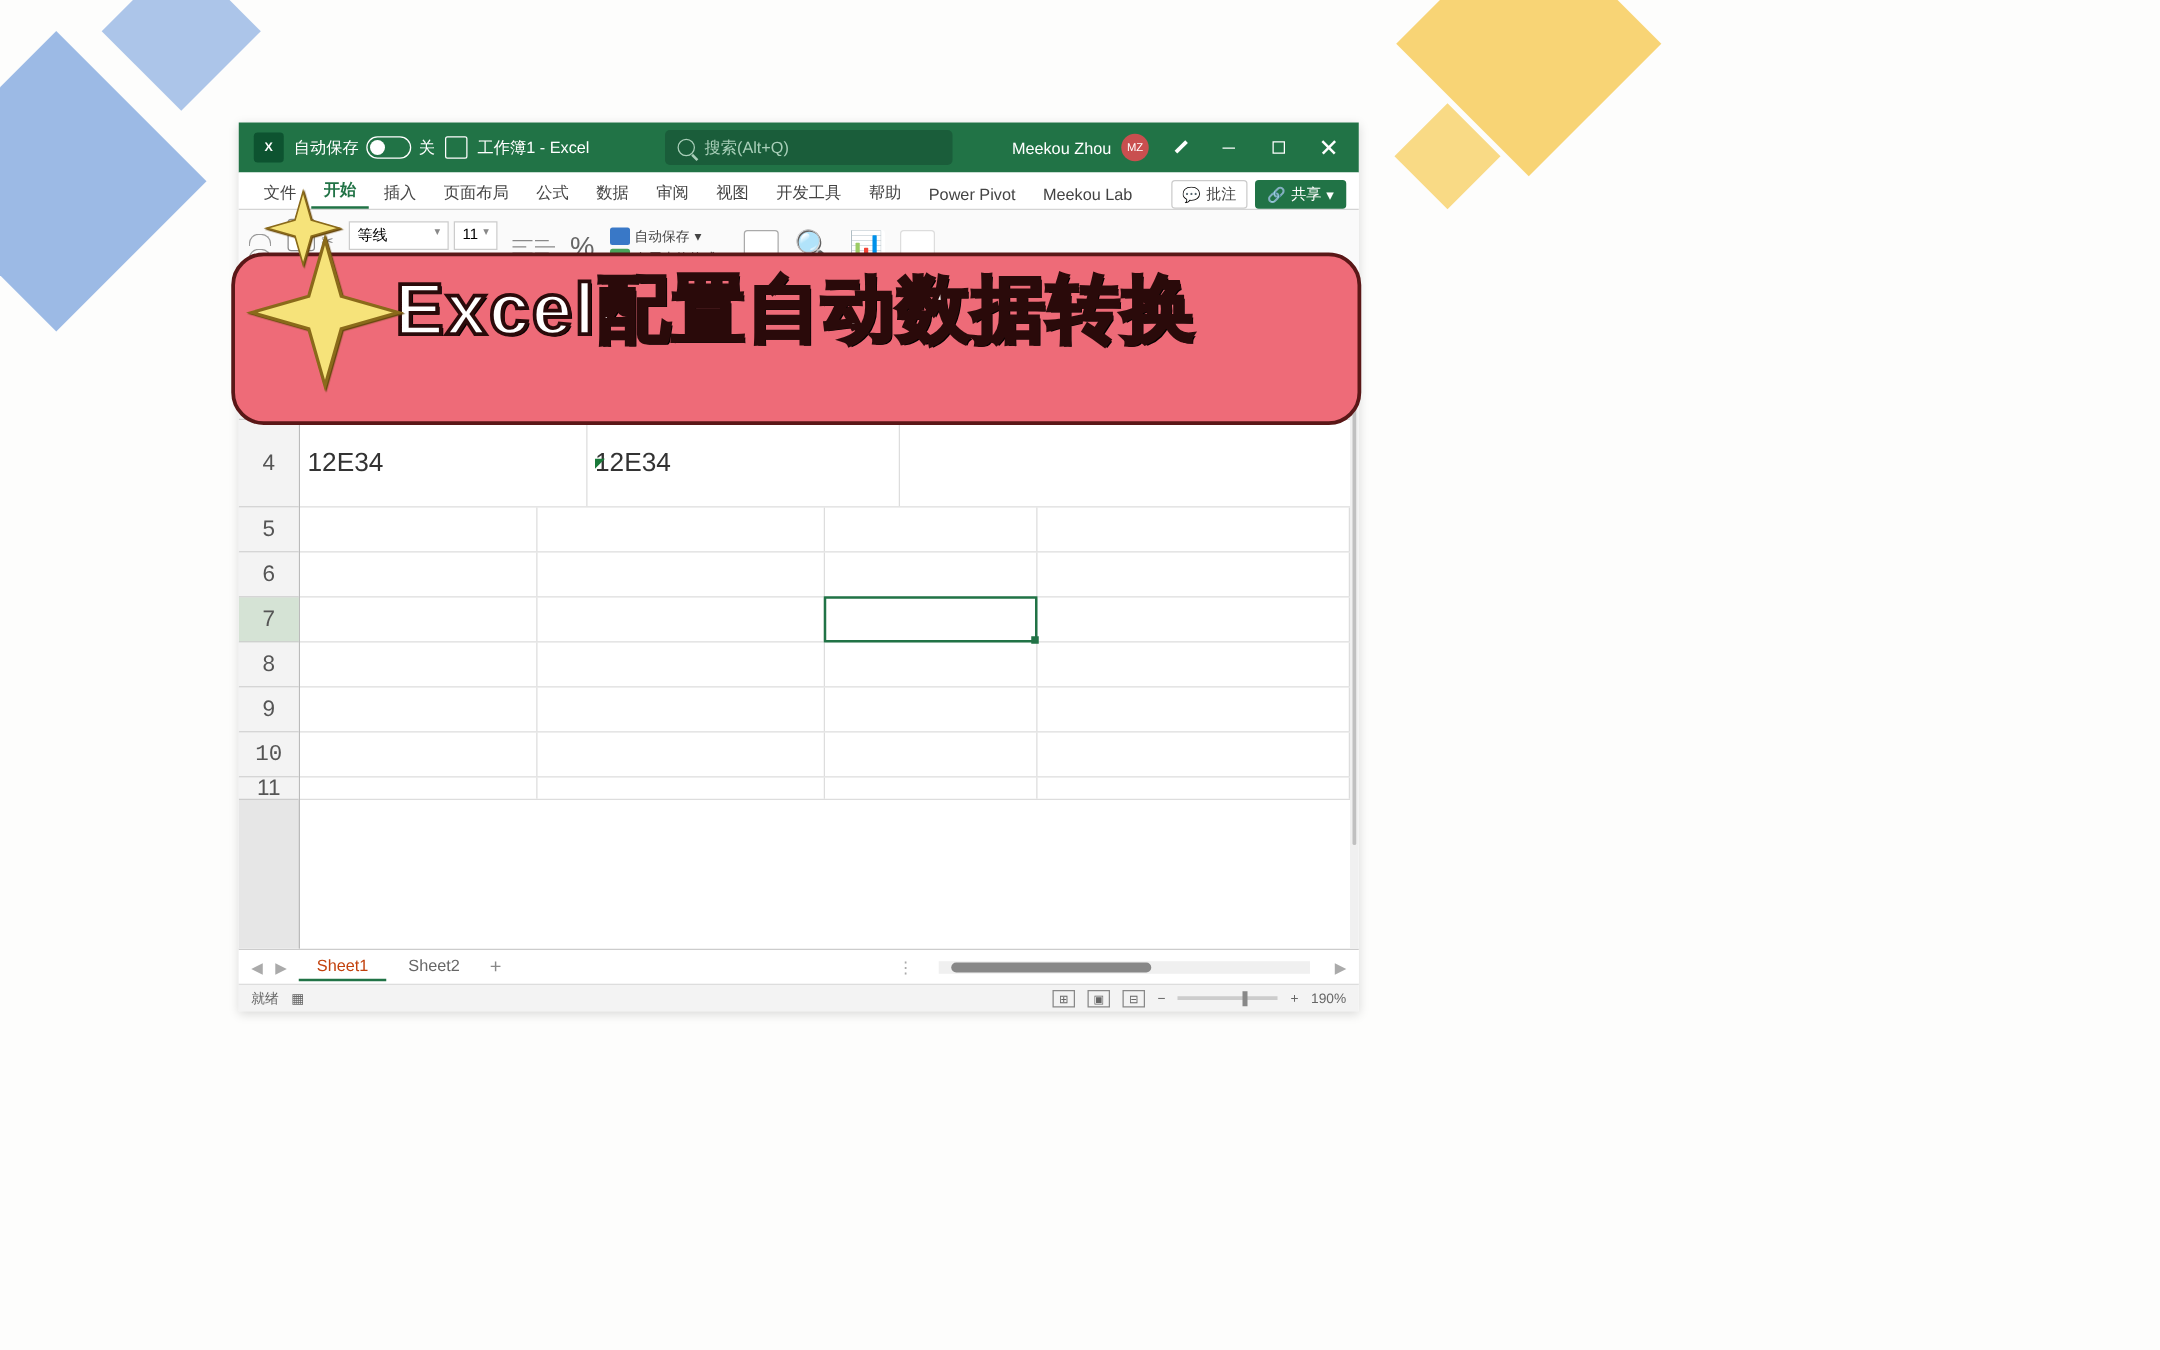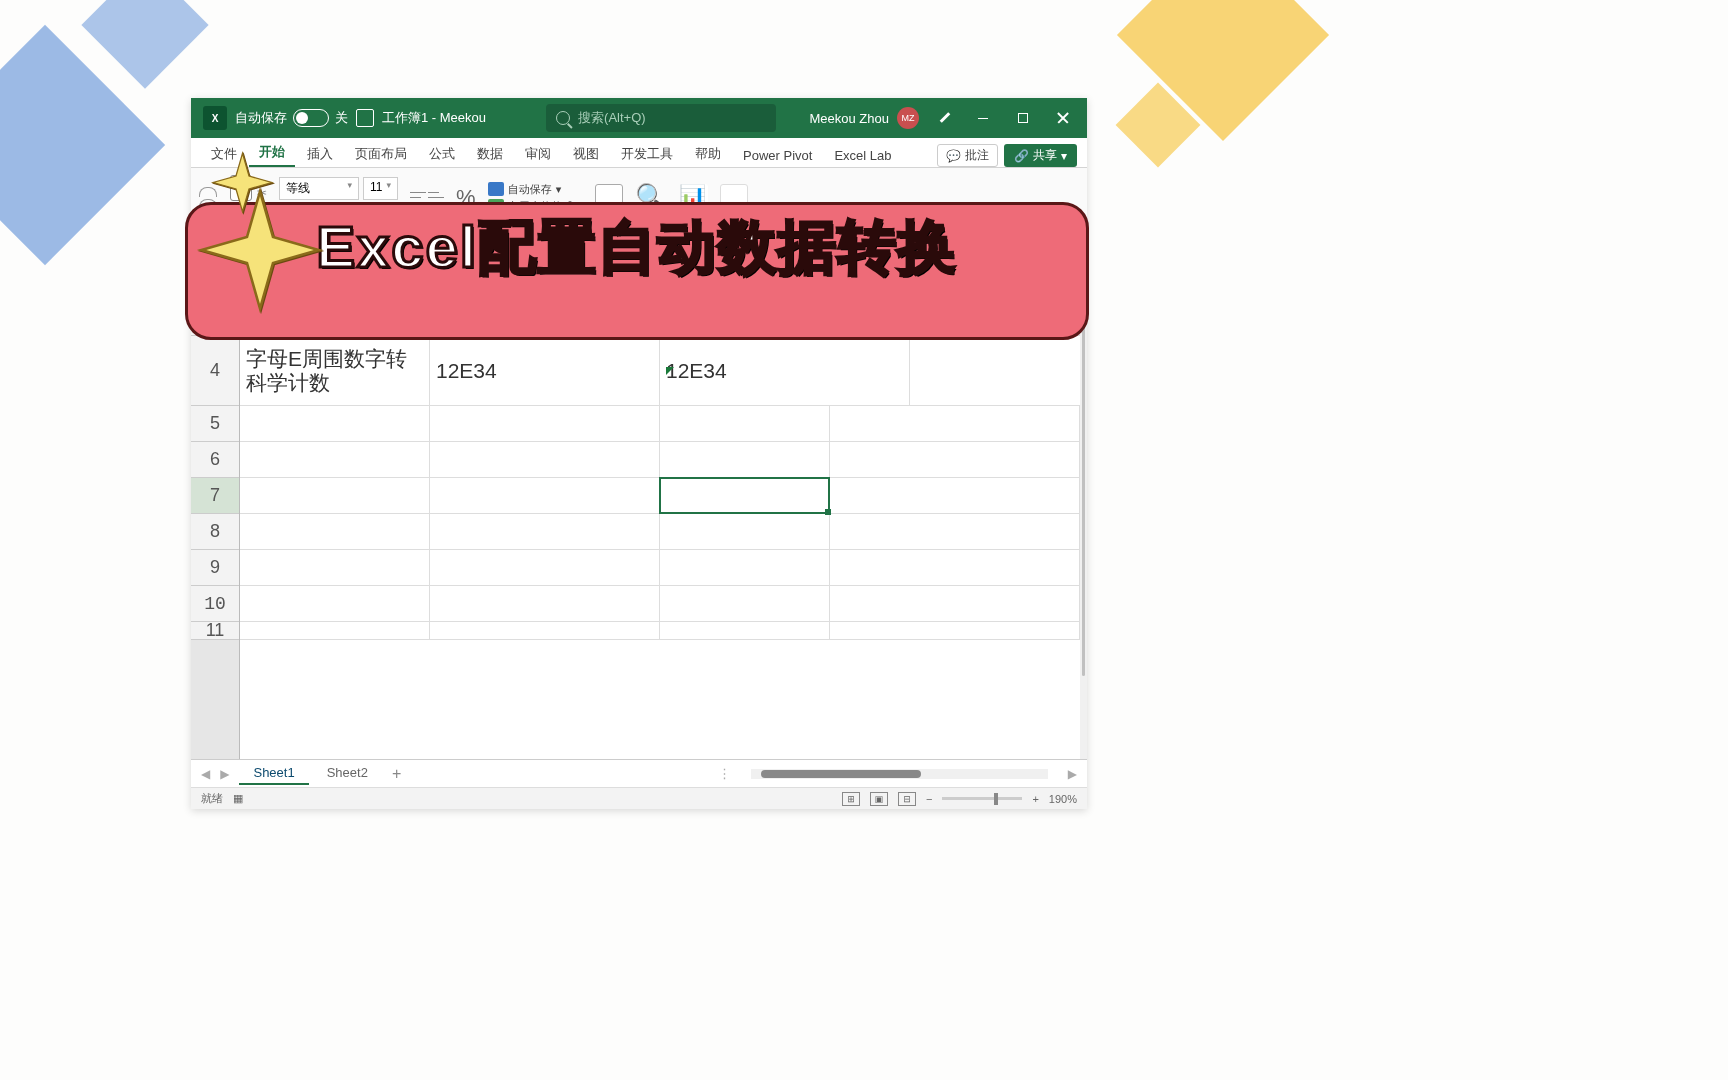--- a/index.html
+++ b/index.html
@@ -67,21 +67,21 @@
     .sel-handle { position: absolute; right: -3px; bottom: -3px; width: 6px; height: 6px; background: #217346; }
     .vscroll { width: 14px; background: #f0f0f0; position: relative; }
     .vscroll-thumb { position: absolute; left: 2px; right: 2px; top: 8px; height: 440px; background: #c0c0c0; border-radius: 5px; }
     .overlay-banner { position: absolute; left: 185px; top: 202px; width: 904px; height: 138px; background: #ee6b78; border: 3px solid #5a1717; border-radius: 26px; display: flex; align-items: flex-start; justify-content: center; padding-top: 4px; z-index: 20; }
     .banner-text { font-size: 58px; font-weight: 900; color: #fff; -webkit-text-stroke: 3px #2a0a0a; letter-spacing: 2px; text-shadow: 2px 2px 0 #000; }
     .sparkle { position: absolute; z-index: 22; }
     .sparkle svg { filter: drop-shadow(1px 1px 0 #6a4a10); }
     .sheet-tabs { height: 28px; border-top: 1px solid #ccc; display: flex; align-items: center; padding: 0 10px; gap: 10px; font-size: 13px; background: #fff; }
     .nav-arr { color: #aaa; cursor: pointer; font-size: 12px; }
     .sheet-tab { padding: 3px 14px; color: #666; }
-    .sheet-tab.active { border-bottom: 2px solid #217346; color: #0c4a6e; background: #fff; }
+    .sheet-tab.active { border-bottom: 2px solid #217346; color: #c2410c; background: #fff; }
     .plus { color: #888; font-size: 16px; }
     .hscroll { flex: 1; height: 10px; background: #f0f0f0; margin: 0 10px; position: relative; }
     .hscroll-thumb { position: absolute; left: 10px; width: 160px; top: 1px; bottom: 1px; background: #888; border-radius: 4px; }
     .statusbar { height: 22px; background: #f3f3f3; border-top: 1px solid #ddd; display: flex; align-items: center; padding: 0 10px; font-size: 11px; color: #666; gap: 10px; }
     .st-spacer { flex: 1; }
     .view-ico { width: 18px; height: 14px; border: 1px solid #888; display: flex; align-items: center; justify-content: center; font-size: 9px; }
     .zoom-slider { width: 80px; height: 3px; background: #ccc; position: relative; }
     .zoom-slider::after { content: ""; position: absolute; left: 52px; top: -4px; width: 4px; height: 12px; background: #888; }
   </style>
 </head>
@@ -95,21 +95,21 @@
 <div class="window">
 
   <div class="titlebar">
     <div class="app-icon">X</div>
     <div class="autosave">
       <span>自动保存</span>
       <div class="toggle"></div>
       <span>关</span>
     </div>
     <div class="save-ico"></div>
-    <span class="title-text">工作簿1 - Meekou</span>
+    <span class="title-text">工作簿1 - Excel</span>
     <div class="search-box">
       <div class="search-ico"></div>
       <span>搜索(Alt+Q)</span>
     </div>
     <div class="spacer"></div>
     <div class="user">
       <span>Meekou Zhou</span>
       <div class="avatar">
           <span>MZ</span>
         </div>
@@ -131,21 +131,21 @@
       <div class="tab active">开始</div>
       <div class="tab">插入</div>
       <div class="tab">页面布局</div>
       <div class="tab">公式</div>
       <div class="tab">数据</div>
       <div class="tab">审阅</div>
       <div class="tab">视图</div>
       <div class="tab">开发工具</div>
       <div class="tab">帮助</div>
       <div class="tab">Power Pivot</div>
-      <div class="tab">Excel Lab</div>
+      <div class="tab">Meekou Lab</div>
       <div class="tab-right">
       <div class="comment-btn">💬 <span>批注</span></div>
       <div class="share-btn">🔗 <span>共享</span> ▾</div>
     </div>
   </div>
 
   <div class="ribbon-body">
     <div class="rb-group">
       <div class="undo-ico"></div>
       <div class="redo-ico" style="transform:scaleX(-1);"></div>
@@ -228,21 +228,20 @@
           <div class="cell r" style="width: 170px;">1</div>
           <div class="cell tri" style="width: 250px;">001</div>
         </div>
         <div class="row" style="height: 36px;">
           <div class="cell" style="width: 190px;">15位为长数字</div>
           <div class="cell" style="width: 230px;">1234567890123456</div>
           <div class="cell r" style="width: 170px;">1.2346E+15</div>
           <div class="cell tri" style="width: 250px;">1234567890123456</div>
         </div>
         <div class="row" style="height: 70px;">
-          <div class="cell wrap" style="width: 190px;">字母E周围数字转科学计数</div>
           <div class="cell" style="width: 230px;">12E34</div>
           <div class="cell tri" style="width: 250px;">12E34</div>
         </div>
         <div class="row" style="height: 36px;">
           <div class="cell" style="width: 190px;"></div>
           <div class="cell" style="width: 230px;"></div>
           <div class="cell" style="width: 170px;"></div>
           <div class="cell" style="width: 250px;"></div>
         </div>
         <div class="row" style="height: 36px;">

